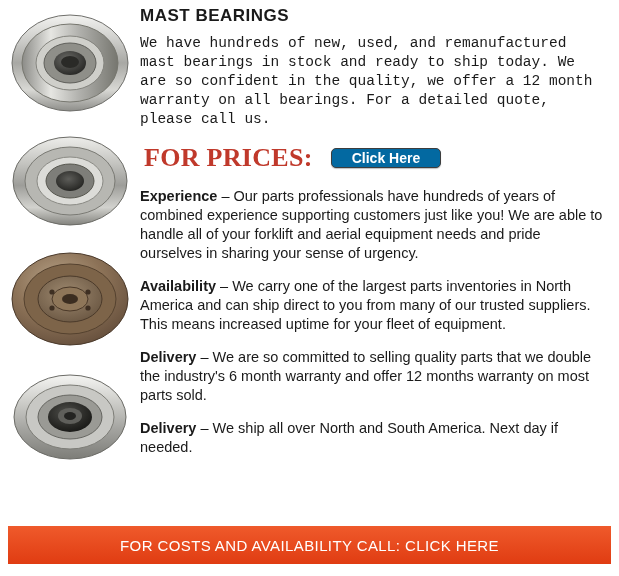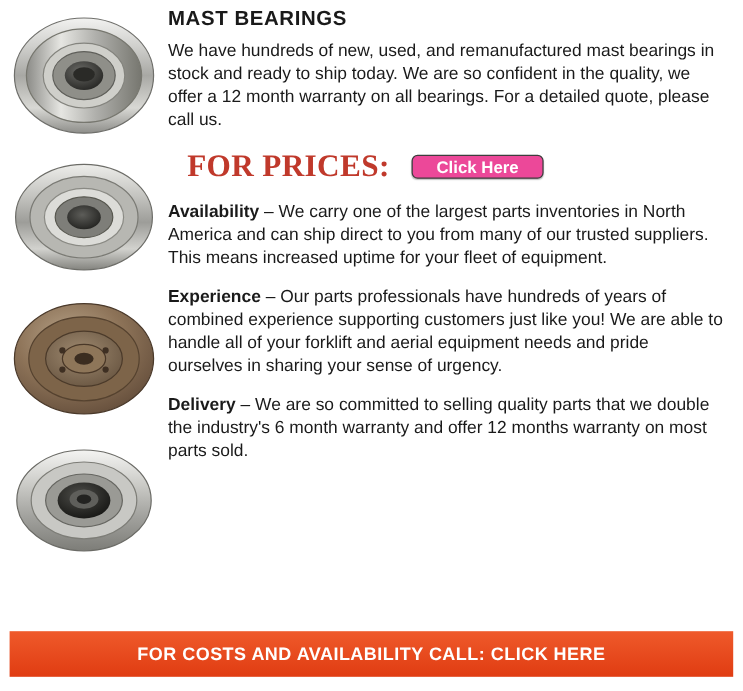--- a/index.html
+++ b/index.html
@@ -48,37 +48,38 @@
     font-weight: bold;
     letter-spacing: 0.5px;
     margin: 2px 0 8px 0;
     color: #1a1a1a;
   }
   p.intro {
     font-size: 14.5px;
     line-height: 19px;
     margin: 0 0 14px 0;
     color: #1a1a1a;
+    font-family: Liberation Mono, monospace;
   }
   .prices-row {
     display: flex;
     align-items: center;
-    margin: 6px 0 14px 16px;
+    margin: 6px 0 14px 4px;
   }
   .prices-label {
     color: #c0392b;
     font-family: "Liberation Serif", serif;
     font-weight: bold;
     font-size: 26px;
     letter-spacing: 0.3px;
     margin-right: 18px;
   }
   .click-btn {
     display: inline-block;
-    background: #ec4899;
+    background: #0369a1;
     color: #ffffff;
     border: 1px solid #3d3d3d;
     border-radius: 5px;
     font-size: 14px;
     font-weight: bold;
     padding: 1px 20px;
     cursor: pointer;
     box-shadow: 0 1px 1px rgba(0,0,0,0.25);
   }
   .feature {
@@ -93,21 +94,21 @@
   .footer-bar {
     position: absolute;
     left: 8px;
     right: 8px;
     bottom: 12px;
     height: 38px;
     background: #e8431f;
     background: linear-gradient(#ef5a2b, #e03c12);
     color: #ffffff;
     font-size: 15px;
-    font-weight: bold;
+    font-weight: normal;
     letter-spacing: 0.4px;
     display: flex;
     align-items: center;
     justify-content: center;
     cursor: pointer;
   }
   svg { display: block; }
 </style>
 </head>
 <body>
@@ -226,25 +227,26 @@
 
     <div class="content">
       <h1 class="title">MAST BEARINGS</h1>
       <p class="intro">We have hundreds of new, used, and remanufactured mast bearings in stock and ready to ship today. We are so confident in the quality, we offer a 12 month warranty on all bearings. For a detailed quote, please call us.</p>
 
       <div class="prices-row">
         <span class="prices-label">FOR PRICES:</span>
         <span class="click-btn">Click Here</span>
       </div>
 
+      <p class="feature"><b>Experience</b><span> – Our parts professionals have hundreds of years of combined experience supporting customers just like you!  We are able to handle all of your forklift and aerial equipment needs and pride ourselves in sharing your sense of urgency.</span></p>
+
       <p class="feature"><b>Availability</b><span> – We carry one of the largest parts inventories in North America and can ship direct to you from many of our trusted suppliers.  This means increased uptime for your fleet of equipment.</span></p>
 
-      <p class="feature"><b>Experience</b><span> – Our parts professionals have hundreds of years of combined experience supporting customers just like you!  We are able to handle all of your forklift and aerial equipment needs and pride ourselves in sharing your sense of urgency.</span></p>
-
       <p class="feature"><b>Delivery</b><span> – We are so committed to selling quality parts that we double the industry's 6 month warranty and offer 12 months warranty on most parts sold.</span></p>
 
+      <p class="feature"><b>Delivery</b><span> – We ship all over North and South America.  Next day if needed.</span></p>
 
     </div>
 
   </div>
 
   <div class="footer-bar">FOR COSTS AND AVAILABILITY CALL: CLICK HERE</div>
 </div>
 
 </body></html>

